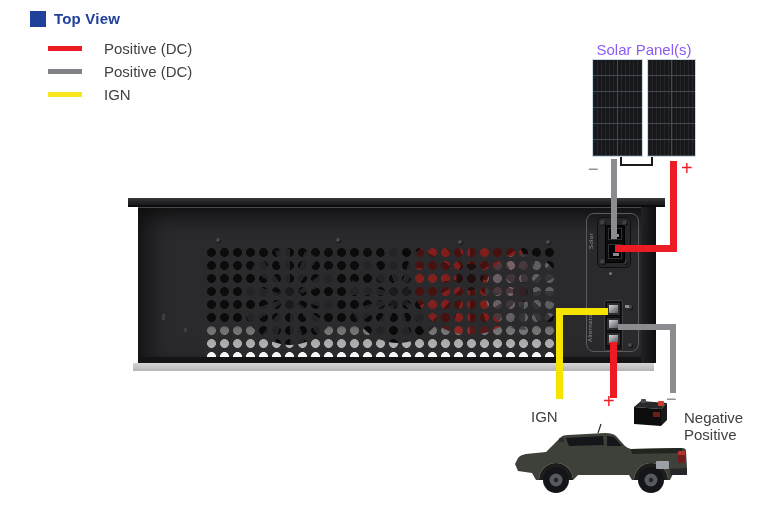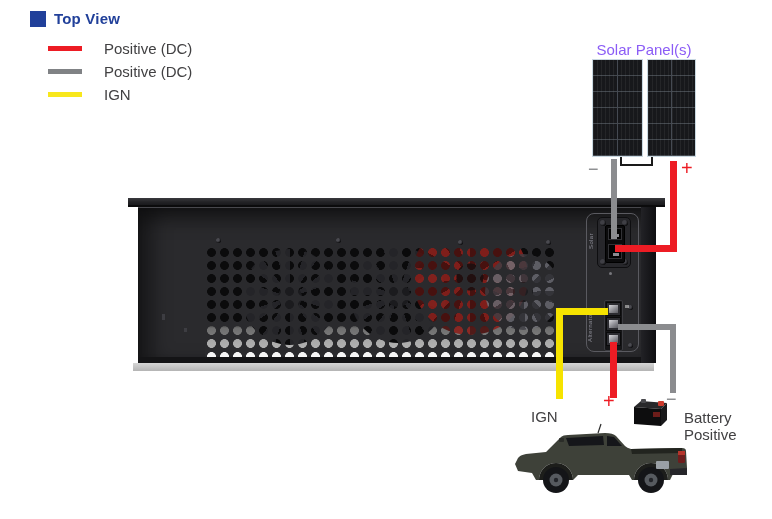--- a/index.html
+++ b/index.html
@@ -199,21 +199,21 @@
   <div class="wire w-yellow" style="left:556px; top:308px; width:52px; height:7px;"></div>
   <div class="wire w-yellow" style="left:556px; top:308px; width:7px; height:91px;"></div>
   <div class="wire w-red" style="left:610px; top:342px; width:7px; height:56px;"></div>
   <div class="wire w-gray" style="left:618px; top:324px; width:58px; height:6px;"></div>
   <div class="wire w-gray" style="left:670px; top:324px; width:6px; height:69px;"></div>
 
   <div class="abs plain-label" style="left:531px; top:408px;">IGN</div>
   <div class="abs sign sign-pos" style="left:603px; top:391px;">+</div>
   <div class="abs sign sign-neg" style="left:666px; top:390px;">−</div>
   <div class="abs battery-caption">
-    <div>Battery</div>
+    <div>Negative</div>
     <div>Positive</div>
   </div>
 
   <svg class="abs" style="left:631px; top:398px;" width="38" height="30" viewBox="0 0 38 30">
     <polygon points="3,9 10,3 36,5 30,11" fill="#28282a"></polygon>
     <polygon points="3,9 30,11 30,28 3,26" fill="#0d0d0e"></polygon>
     <polygon points="30,11 36,5 36,22 30,28" fill="#19191b"></polygon>
     <rect x="27" y="3" width="6" height="5" rx="1" fill="#cd3b2e"></rect>
     <rect x="10" y="1" width="5" height="4" rx="1" fill="#4a4a4e"></rect>
     <rect x="22" y="14" width="7" height="5" fill="#7e211c" opacity="0.85"></rect>

